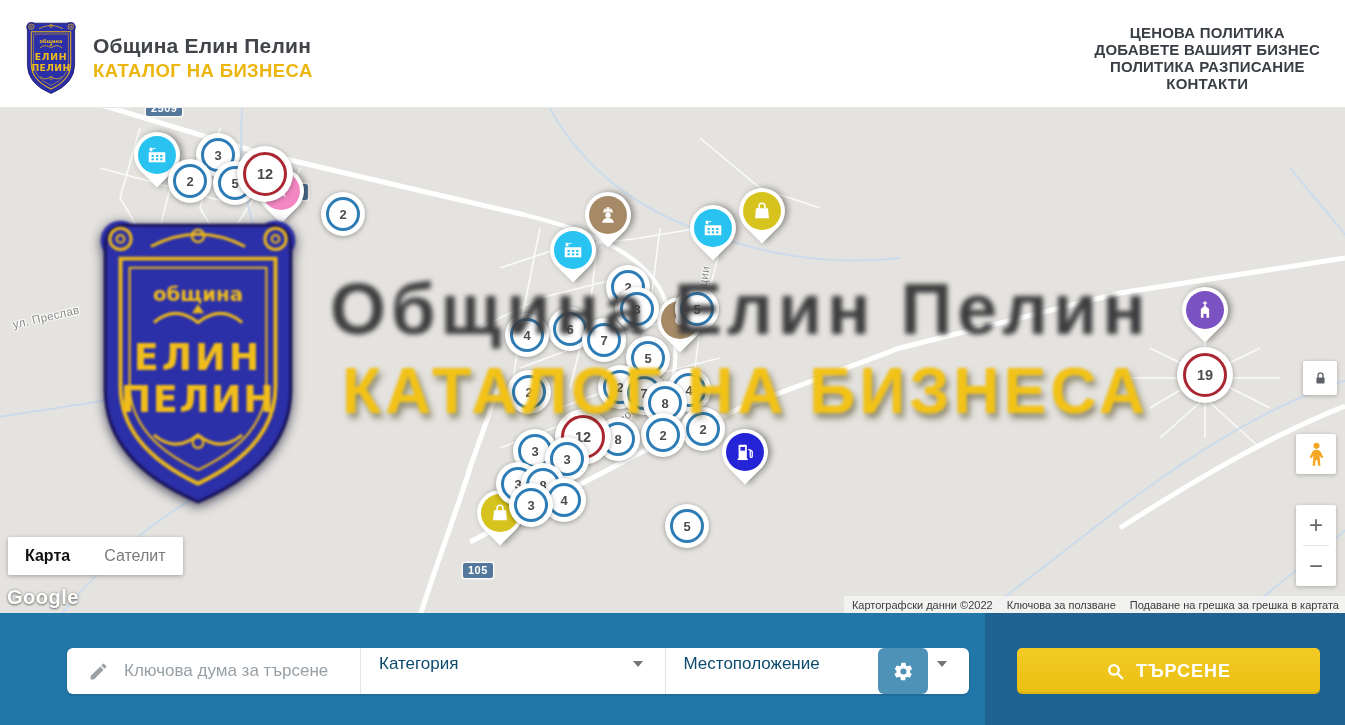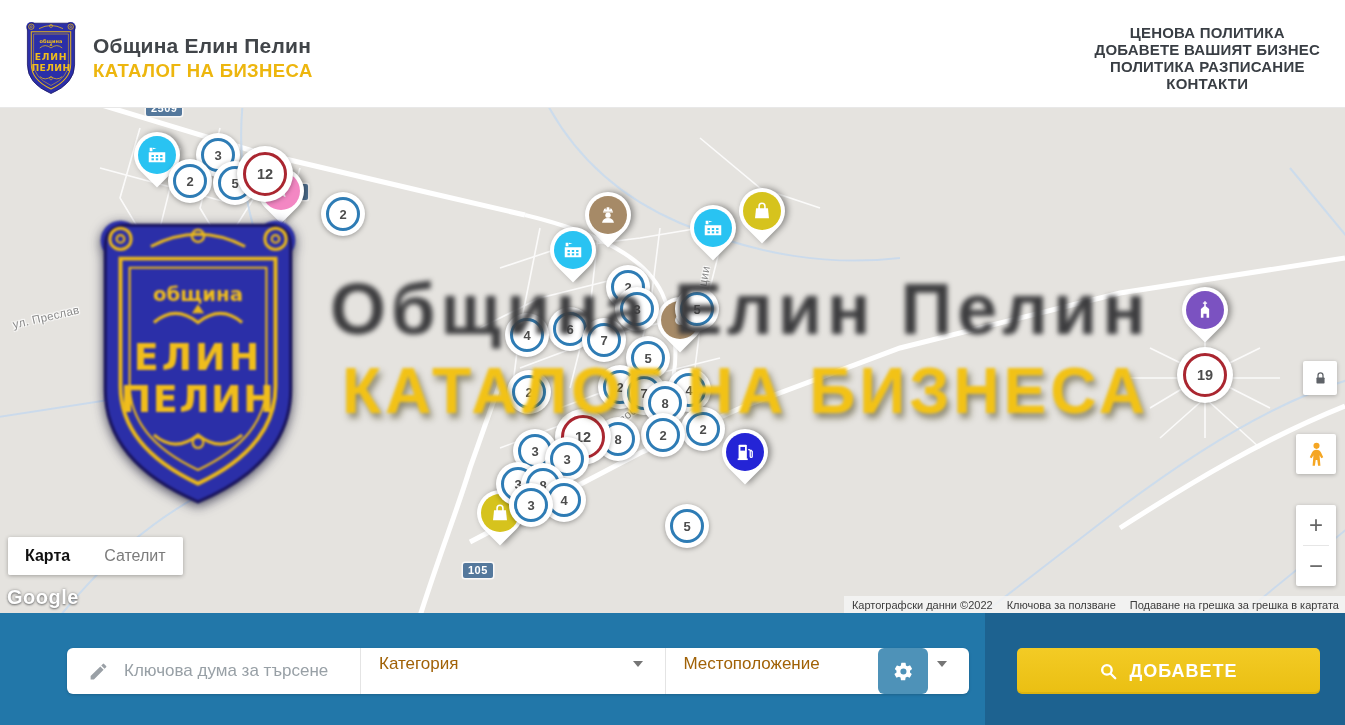--- a/index.html
+++ b/index.html
@@ -81,21 +81,21 @@
   
   .searchbar{position:absolute;top:613px;left:0;width:1345px;height:112px;background:#2277a9;}
   .search-fields{position:absolute;left:67px;top:35px;width:902px;height:46px;background:#fff;
                  border-radius:6px;display:flex;box-shadow:0 1px 3px rgba(0,0,0,.18);}
   .field{display:flex;align-items:center;box-sizing:border-box;}
   .field.keyword{width:293px;padding-left:21px;gap:13px;}
   .field.keyword input{border:none;outline:none;font-size:17px;color:#555;width:230px;
                        font-family:inherit;background:transparent;}
   .field.keyword input::placeholder{color:#98a0a6;}
   .field.select{flex:1;border-left:1px solid #e4e4e4;justify-content:space-between;
-                padding:0 22px 14px 18px;font-size:17px;color:#a16207;cursor:pointer;}
+                padding:0 22px 14px 18px;font-size:17px;color:#0c4a6e;cursor:pointer;}
   .chev{width:0;height:0;border-left:5px solid transparent;border-right:5px solid transparent;
         border-top:6px solid #757575;}
   .gear-btn{position:absolute;left:878px;top:35px;width:50px;height:46px;background:#4e92b8;
             border:none;border-radius:6px;display:flex;align-items:center;justify-content:center;cursor:pointer;}
   .searchbar-right{position:absolute;right:0;top:0;width:360px;height:112px;background:#1d6290;}
   .submit{position:absolute;left:32px;top:35px;width:303px;height:46px;border:none;border-radius:5px;
           background:linear-gradient(#f3cb25,#eabf12);box-shadow:inset 0 -2px 0 rgba(0,0,0,.06);
           color:#fff;font-weight:bold;font-size:18px;letter-spacing:1px;font-family:inherit;
           display:flex;align-items:center;justify-content:center;gap:11px;cursor:pointer;}
   .defs-holder{position:absolute;width:0;height:0;overflow:hidden;}
@@ -462,18 +462,18 @@
         <path fill="#ffffff" d="M19.4 13c.04-.33.06-.66.06-1s-.02-.67-.06-1l2.1-1.65a.5.5 0 0 0 .12-.64l-2-3.46a.5.5 0 0 0-.61-.22l-2.49 1a7.3 7.3 0 0 0-1.73-1l-.38-2.65A.49.49 0 0 0 13.92 2h-4a.49.49 0 0 0-.49.42l-.38 2.65c-.63.26-1.2.6-1.73 1l-2.49-1a.5.5 0 0 0-.61.22l-2 3.46c-.13.22-.07.49.12.64L4.04 11c-.04.33-.06.66-.06 1s.02.67.06 1l-2.1 1.65a.5.5 0 0 0-.12.64l2 3.46c.12.22.39.3.61.22l2.49-1c.53.4 1.1.74 1.73 1l.38 2.65c.04.24.24.42.49.42h4c.25 0 .45-.18.49-.42l.38-2.65a7.3 7.3 0 0 0 1.73-1l2.49 1c.22.08.49 0 .61-.22l2-3.46a.5.5 0 0 0-.12-.64L19.4 13zM11.92 15.5a3.5 3.5 0 1 1 0-7 3.5 3.5 0 0 1 0 7z"></path>
       </svg>
     </button>
 
     <div class="searchbar-right">
       <button class="submit">
         <svg width="19" height="19" viewBox="0 0 24 24">
           <circle cx="10" cy="10" r="6" fill="none" stroke="#ffffff" stroke-width="3"></circle>
           <path d="M14.8 14.8 L20.5 20.5" stroke="#ffffff" stroke-width="3" stroke-linecap="round"></path>
         </svg>
-        <span>ДОБАВЕТЕ</span>
+        <span>ТЪРСЕНЕ</span>
       </button>
     </div>
   </div>
 
 </div>
 
 </body></html>

